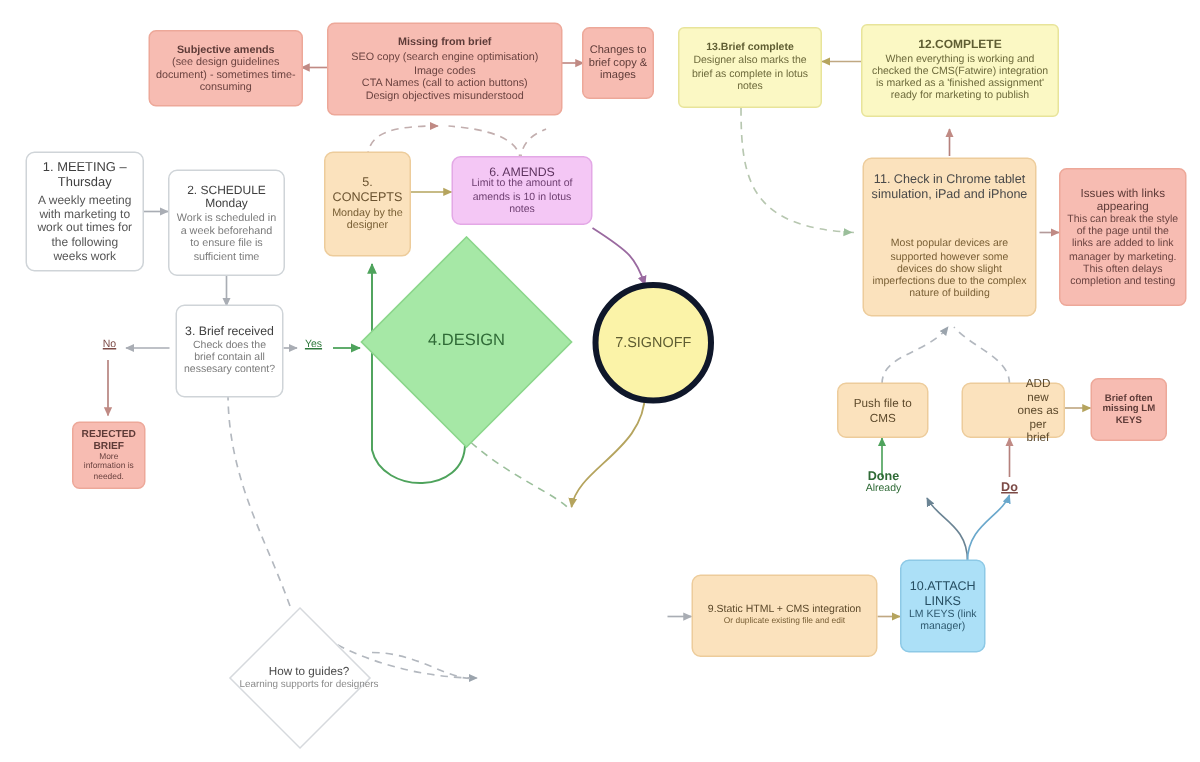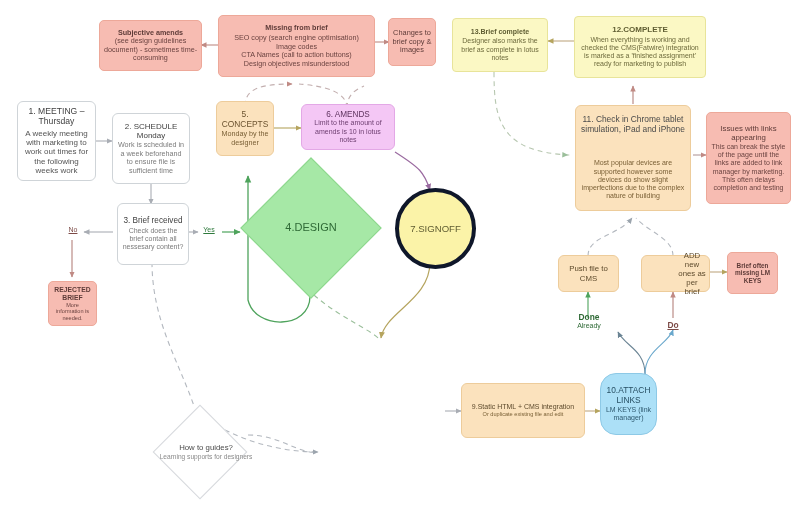--- a/index.html
+++ b/index.html
@@ -88,21 +88,21 @@
     border: 1px solid #e3a8e6;
     border-radius: 6px;
     color: #6d3e70;
   }
   .b-pink .ttl { color: #5e335f; }
   .b-pink .sub { color: #6d3e70; }
 
   .b-blue {
     background: #ace0f7;
     border: 1px solid #8dc9e6;
-    border-radius: 16px;
+    border-radius: 6px;
     color: #2f5a70;
   }
   .b-blue .ttl { color: #274f63; }
   .b-blue .sub { color: #2f5a70; }
 
   
   .diamond {
     position: absolute;
     z-index: 2;
   }
@@ -279,21 +279,21 @@
   <div class="node b-white" style="left:17px; top:101px; width:79px; height:80px; padding:5px 4px; font-size:8px;">
     <span class="ttl" style="font-weight:normal; color:#3f3f3f; font-size:8.6px; margin-bottom:2px;">1. MEETING – Thursday</span>
     <span class="sub" style="color:#555; font-size:8px;">A weekly meeting with marketing to work out times for the following weeks work</span>
   </div>
 
   <div class="node b-white" style="left:112px; top:113px; width:78px; height:71px; padding:4px 4px; font-size:7.2px;">
     <span class="ttl" style="font-weight:normal; color:#3f3f3f; font-size:8px; margin-bottom:1px;">2. SCHEDULE Monday</span>
     <span class="sub">Work is scheduled in a week beforehand to ensure file is sufficient time</span>
   </div>
 
-  <div class="node b-orange" style="left:216px; top:101px; width:58px; height:55px; padding:3px; font-size:7.2px;">
+  <div class="node b-orange" style="left:216px; top:101px; width:58px; height:70px; padding:3px; font-size:7.2px;">
     <span class="ttl" style="font-weight:normal; font-size:8.4px; margin-bottom:1px;">5. CONCEPTS</span>
     <span class="sub">Monday by the designer</span>
   </div>
 
   <div class="node b-pink" style="left:301px; top:104px; width:94px; height:46px; padding:3px 4px; font-size:7px;">
     <span class="ttl" style="font-size:8.2px; font-weight:normal;">6. AMENDS</span>
     <span class="sub">Limit to the amount of amends is 10 in lotus notes</span>
   </div>
 
   <div class="node b-orange" style="left:575px; top:105px; width:116px; height:106px; padding:4px 5px; font-size:7px;gap:22px;">

